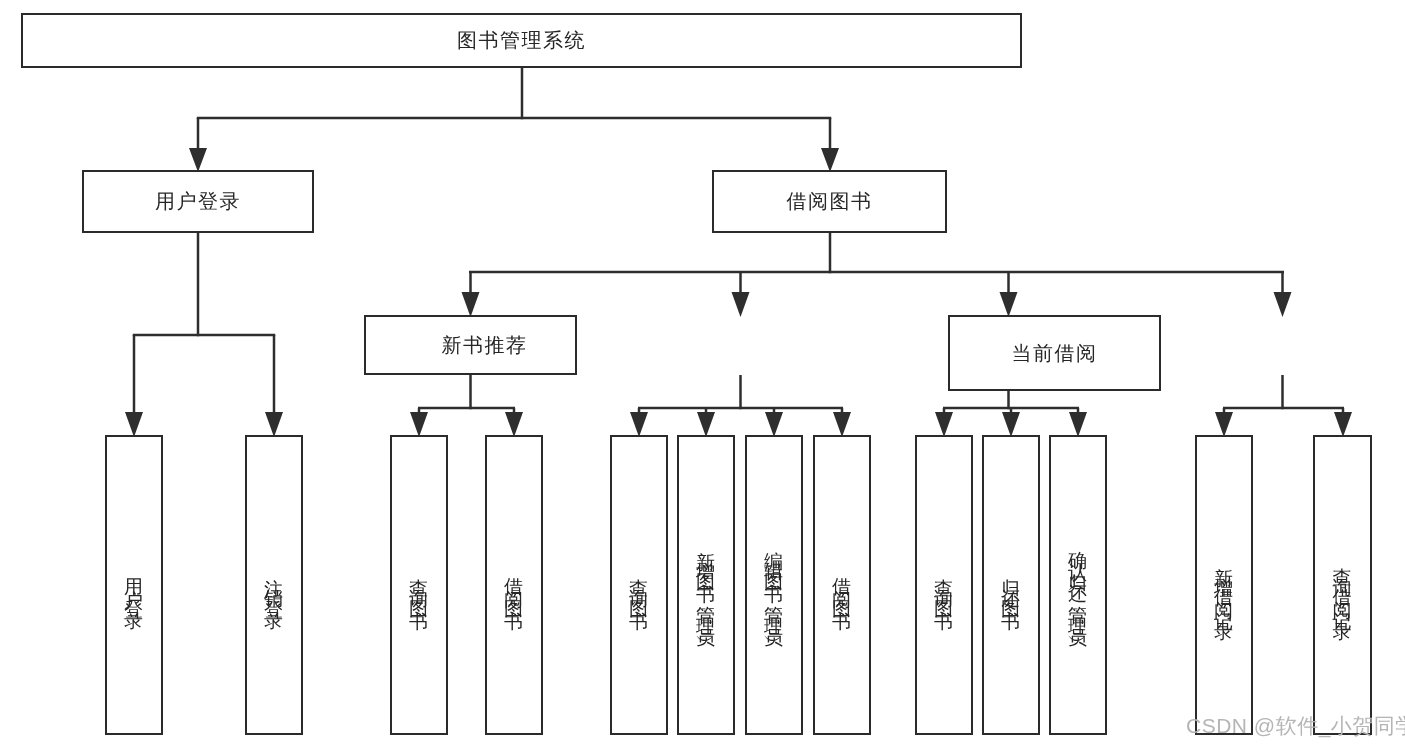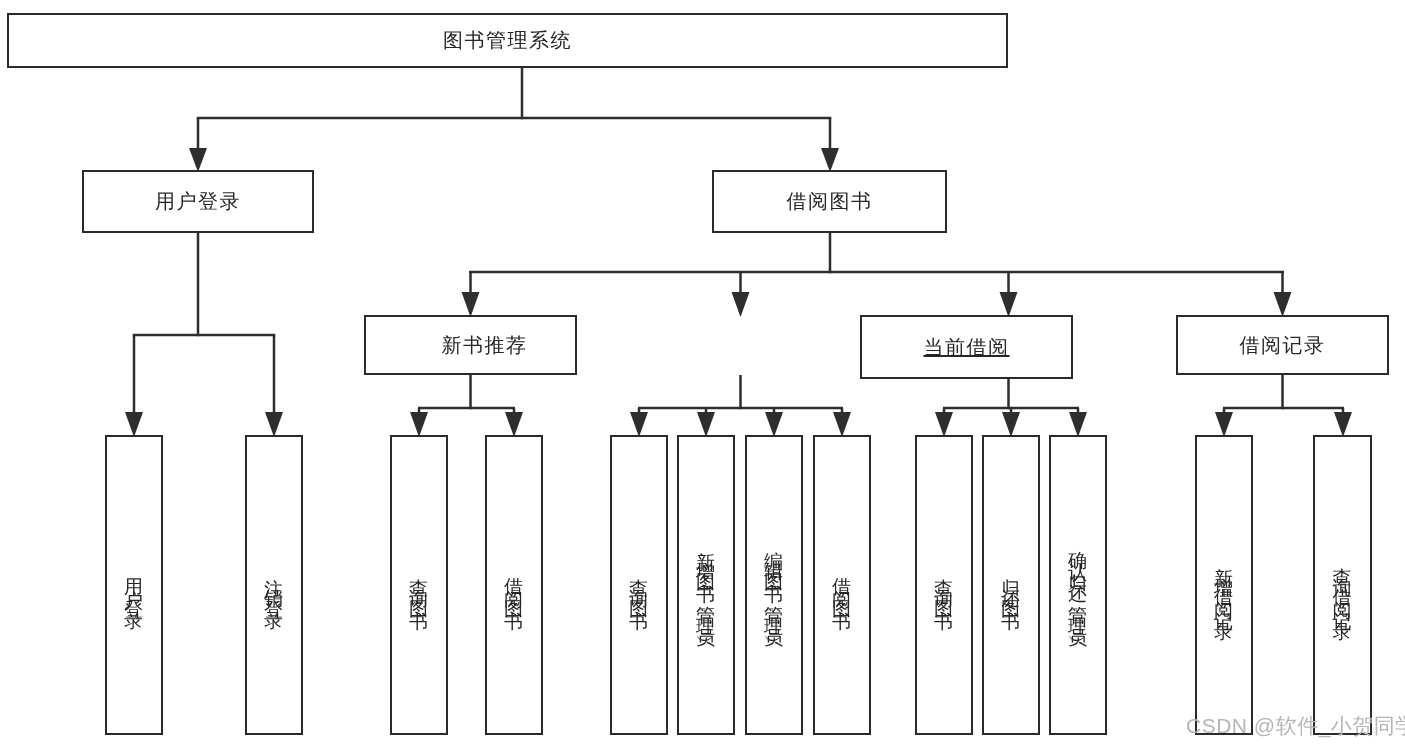--- a/index.html
+++ b/index.html
@@ -145,28 +145,27 @@
     <g>
       <line x1="1282.5" y1="375" x2="1282.5" y2="409.25"></line>
       <line x1="1223" y1="408" x2="1344" y2="408"></line>
       <line x1="1224" y1="408" x2="1224" y2="414"></line>
       <polygon points="1215,412 1233,412 1224,437"></polygon>
       <line x1="1343" y1="408" x2="1343" y2="414"></line>
       <polygon points="1334,412 1352,412 1343,437"></polygon>
     </g>
   </svg>
 
-  <div class="node" style="left:7px; top:13px; width:1001px; height:55px;">图书管理系统</div>
+  <div class="node" style="left:21px; top:13px; width:1001px; height:55px;">图书管理系统</div>
 
   <div class="node" style="left:82px; top:170px; width:232px; height:63px;">用户登录</div>
   <div class="node" style="left:712px; top:170px; width:235px; height:63px;">借阅图书</div>
 
   <div class="node" style="left:364px; top:315px; width:213px; height:60px;padding-left:28px;">新书推荐</div>
-  <div class="node" style="left:860px; top:315px; width:213px; height:64px;text-decoration:underline;">当前借阅</div>
-  <div class="node" style="left:1176px; top:315px; width:213px; height:60px;">借阅记录</div>
+  <div class="node" style="left:948px; top:315px; width:213px; height:76px;">当前借阅</div>
 
   <div class="leaf" style="left:105px; top:435px; width:58px; height:300px;">
     <span class="vtext">用户登录</span>
   </div>
   <div class="leaf" style="left:245px; top:435px; width:58px; height:300px;">
     <span class="vtext">注销登录</span>
   </div>
 
   <div class="leaf" style="left:390px; top:435px; width:58px; height:300px;">
     <span class="vtext">查询图书</span>

